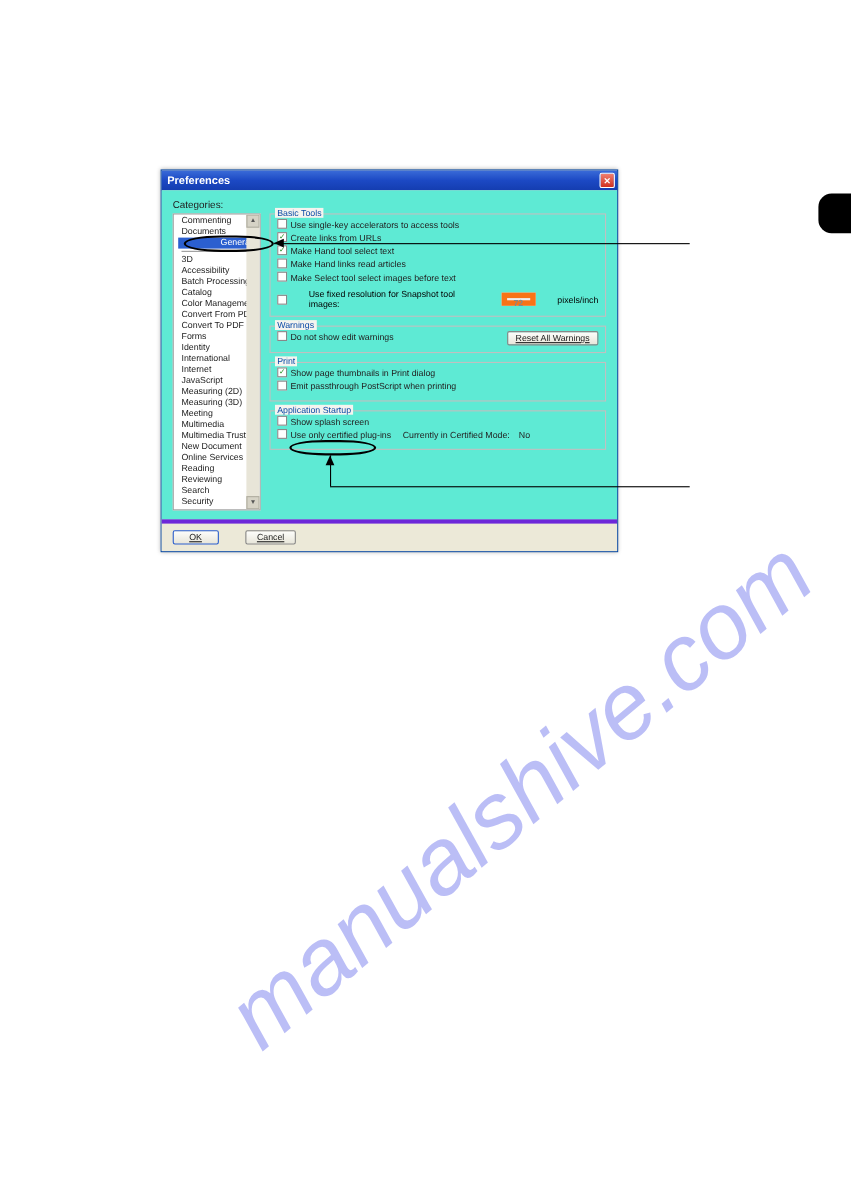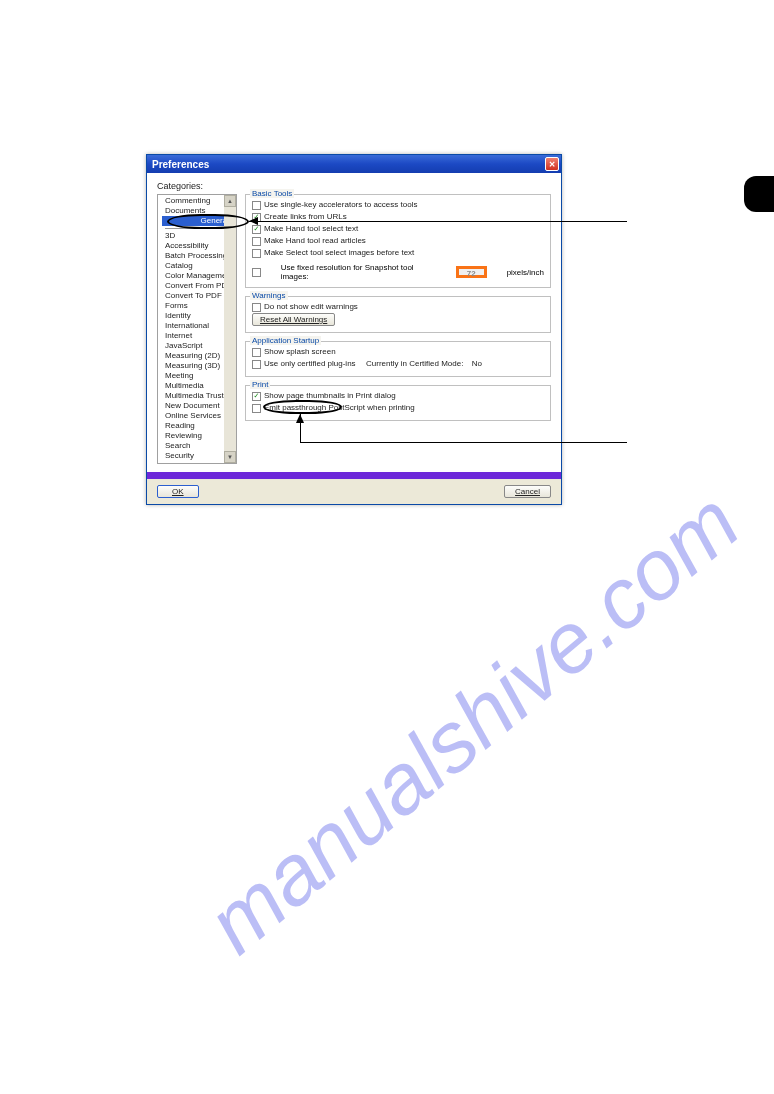--- a/index.html
+++ b/index.html
@@ -56,21 +56,21 @@
   .close-btn {
     width: 14px; height: 14px;
     background: linear-gradient(to bottom, #f08070 0%, #d03020 100%);
     border: 1px solid #fff;
     border-radius: 2px;
     display: flex; align-items: center; justify-content: center;
     color: #fff; font-size: 8px; font-weight: bold; cursor: pointer;
   }
   
   .dialog-body {
-    background: #ffffff;
+    background: #5eead4;
     padding: 8px 10px 8px 10px;
     position: relative;
   }
   
   .cat-label { font-size: 9px; color: #222; margin-bottom: 3px; }
   
   .layout { display: flex; gap: 8px; }
   
   .sidebar {
     width: 80px;
@@ -87,32 +87,32 @@
   .sidebar-items { padding: 1px 4px; }
   .sidebar-item { padding: 0 3px; font-size: 8px; color: #222; line-height: 10px; white-space: nowrap; overflow: hidden; cursor: pointer; }
   .sidebar-item.selected { background: #2b5fcf; color: #fff; text-align: right; }
   .sidebar-sep { border-top: 1px solid #999; margin: 2px 3px; }
   
   .main { flex: 1; }
   
   .groupbox { border: 1px solid #c0c0c0; padding: 4px 6px 6px 6px; margin-bottom: 8px; position: relative; }
   .groupbox-legend { position: absolute; top: -6px; left: 4px; background: #f5f4ef; padding: 0 2px; font-size: 8px; color: #0a4aa6; }
   
-  .check-row { display: flex; align-items: center; gap: 3px; font-size: 8px; color: #222; line-height: 12px; padding: 0; }
+  .check-row { display: flex; align-items: flex-start; gap: 3px; font-size: 8px; color: #222; line-height: 12px; padding: 0; }
   .checkbox { width: 9px; height: 9px; border: 1px solid #888; background: #fff; display: inline-flex; align-items:center; justify-content:center; font-size:7px; color:#1a8a1a; cursor:pointer; }
   .snapshot-row { display:flex; align-items:center; gap:20px; margin-top: 4px; font-size:8px; }
-  .num-input { width: 32px; height: 12px; border: 3px solid #f97316; background:#f0f0f0; color:#888; text-align:center; font-size:8px;font-weight:bold; }
-  
-  .warnings-box { display:flex; align-items:flex-start; justify-content:space-between;flex-direction:column; }
+  .num-input { width: 32px; height: 12px; border: 5px solid #f97316; background:#f0f0f0; color:#888; text-align:center; font-size:8px;font-weight:bold; }
+  
+  .warnings-box { display:flex; align-items:flex-start; justify-content:space-between; }
   .reset-btn, .ok-btn, .cancel-btn {
     border: 1px solid #888; background: linear-gradient(to bottom,#fdfdfb,#e8e6da);
     padding: 1px 7px; font-size: 8px; border-radius: 2px; cursor:pointer; color:#222;text-decoration:underline;
   }
   
-  .dialog-footer { display:flex; justify-content:space-between; gap:24px; padding: 6px 10px; background:#ece9d8; border-top: 7px solid #6d28d9; }
+  .dialog-footer { display:flex; justify-content:flex-start; gap:24px; padding: 6px 10px; background:#ece9d8; border-top: 4px solid #6d28d9; }
   .ok-btn { padding: 1px 14px; border: 1px solid #2b5fcf; }
   .cancel-btn { padding: 1px 10px; }
   
   
   .callout-oval {
     position: absolute;
     border: 2px solid #000;
     border-radius: 50% / 60%;
     pointer-events: none;
     z-index: 5;
@@ -209,21 +209,21 @@
           <div class="check-row">
               <span class="checkbox">✓</span>
               <span>Create links from URLs</span>
             </div>
           <div class="check-row">
               <span class="checkbox">✓</span>
               <span>Make Hand tool select text</span>
             </div>
           <div class="check-row">
               <span class="checkbox"></span>
-              <span>Make Hand tool read articles</span>
+              <span>Make Hand links read articles</span>
             </div>
           <div class="check-row">
               <span class="checkbox"></span>
               <span>Make Select tool select images before text</span>
             </div>
           <div class="snapshot-row">
             <span class="checkbox"></span>
             <span>Use fixed resolution for Snapshot tool images:</span>
             <span class="num-input">72</span>
             <span>pixels/inch</span>
@@ -235,47 +235,47 @@
           <div class="warnings-box">
             <div class="check-row">
                 <span class="checkbox"></span>
                 <span>Do not show edit warnings</span>
               </div>
             <button class="reset-btn">Reset All Warnings</button>
           </div>
         </div>
 
         <div class="groupbox">
+          <div class="groupbox-legend">Print</div>
+          <div class="check-row">
+              <span class="checkbox">✓</span>
+              <span>Show page thumbnails in Print dialog</span>
+            </div>
+          <div class="check-row">
+              <span class="checkbox"></span>
+              <span>Emit passthrough PostScript when printing</span>
+            </div>
+        </div>
+
+        <div class="groupbox">
           <div class="groupbox-legend">Application Startup</div>
           <div class="check-row">
               <span class="checkbox"></span>
               <span>Show splash screen</span>
             </div>
           <div class="check-row">
             <span class="checkbox"></span>
             <span>Use only certified plug-ins</span>
             &nbsp;&nbsp;
             <span>Currently in Certified Mode:</span>
             &nbsp;
             <span>No</span>
           </div>
         </div>
 
-        <div class="groupbox">
-          <div class="groupbox-legend">Print</div>
-          <div class="check-row">
-              <span class="checkbox">✓</span>
-              <span>Show page thumbnails in Print dialog</span>
-            </div>
-          <div class="check-row">
-              <span class="checkbox"></span>
-              <span>Emit passthrough PostScript when printing</span>
-            </div>
-        </div>
-
       </div>
     </div>
   </div>
 
   <div class="dialog-footer">
     <button class="ok-btn">OK</button>
     <button class="cancel-btn">Cancel</button>
   </div>
 </div>
 

